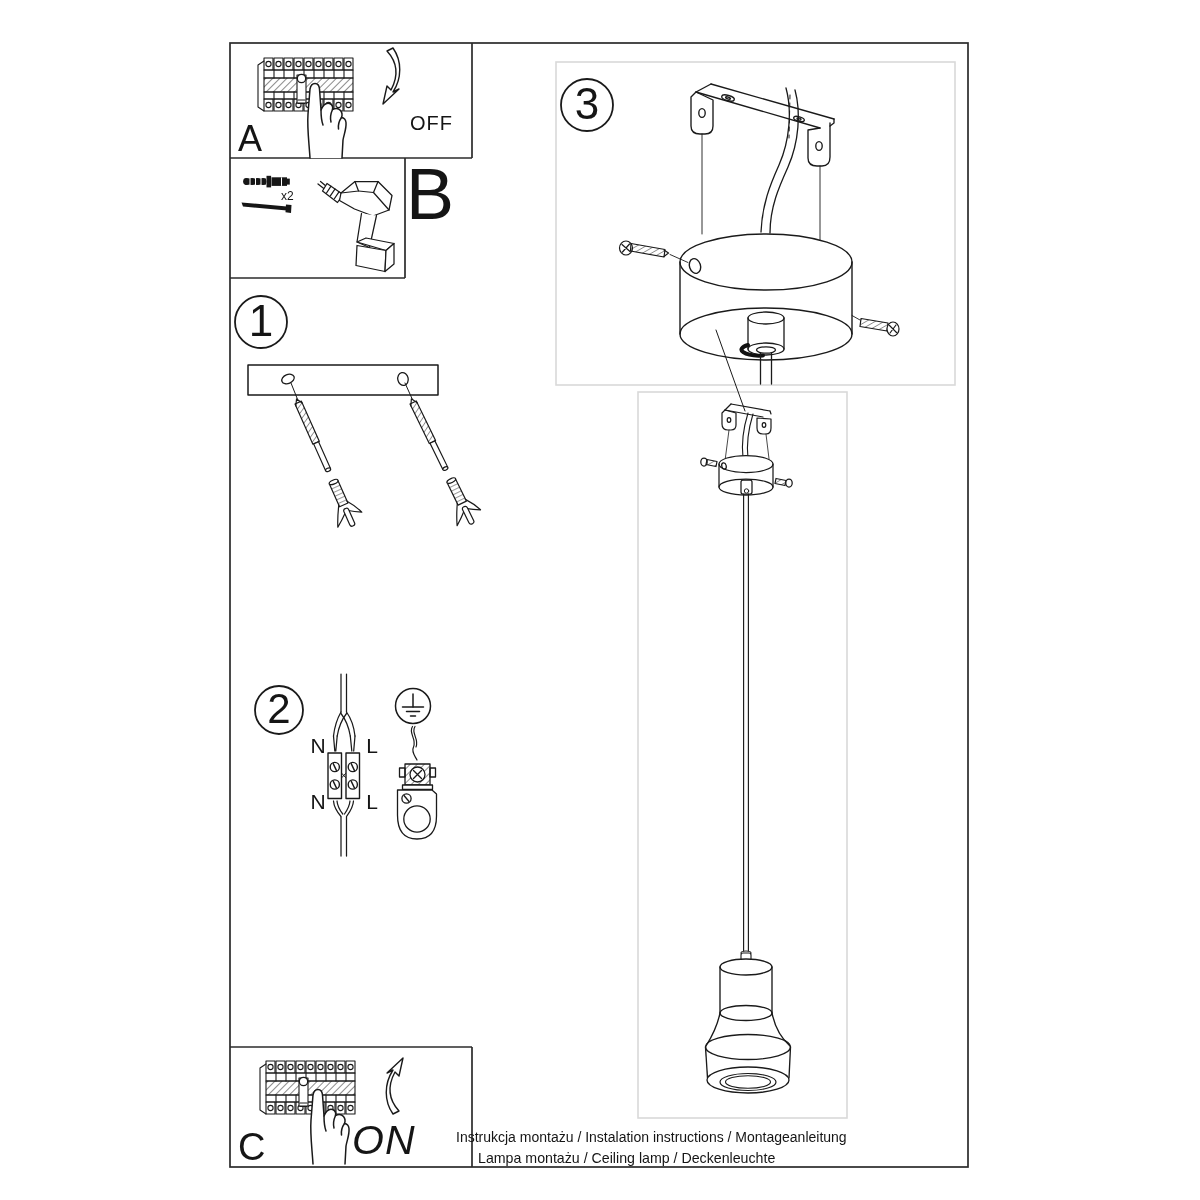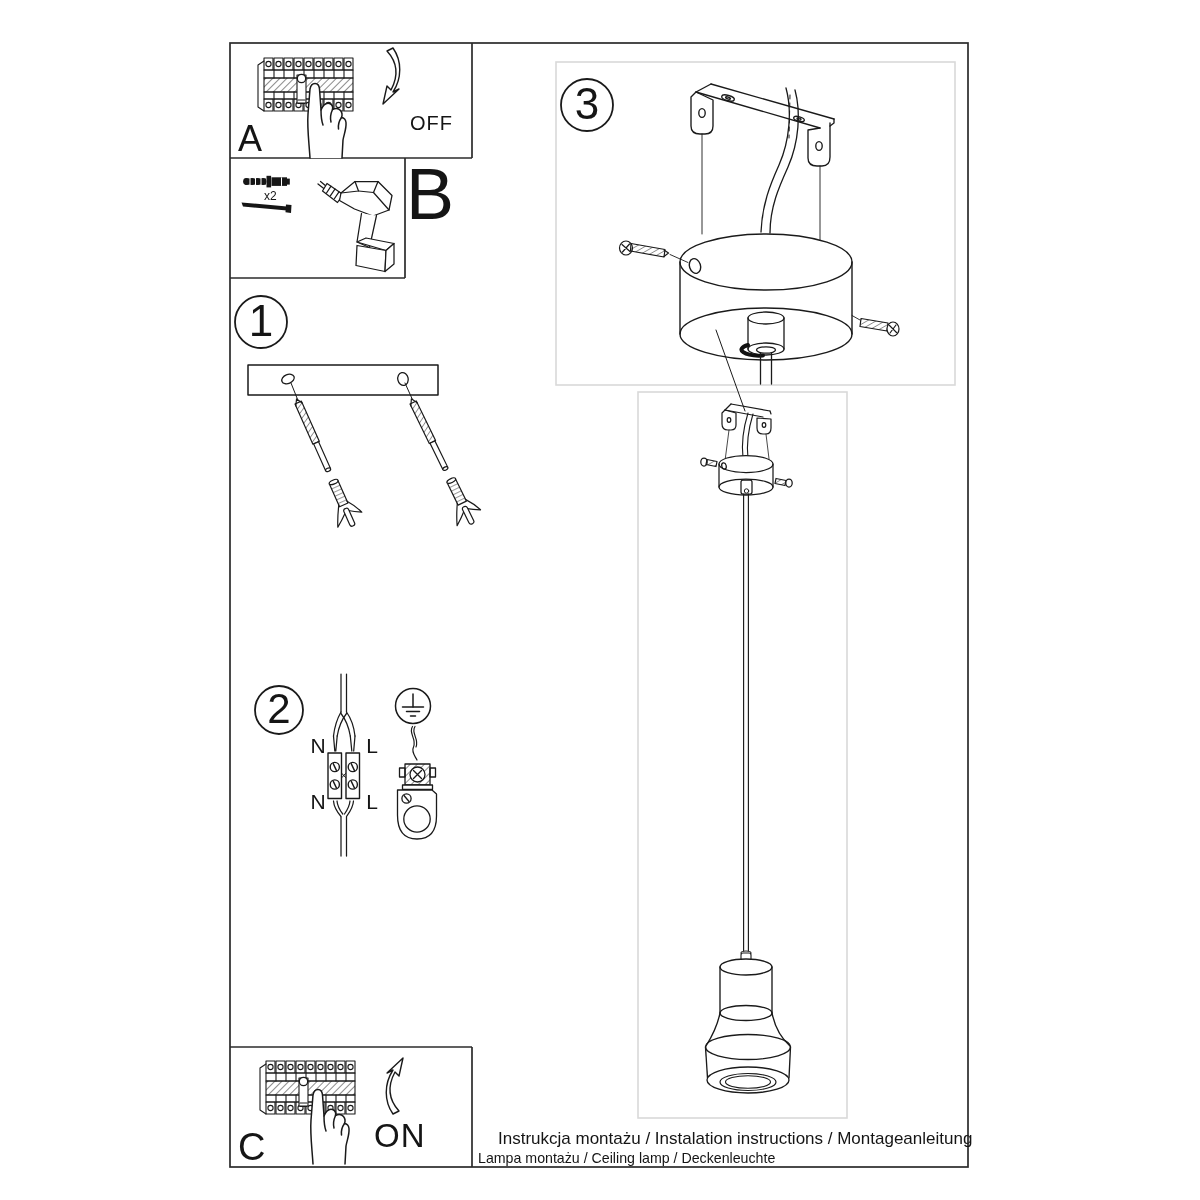--- a/index.html
+++ b/index.html
@@ -357,29 +357,29 @@
         <ellipse cx="748" cy="1082" rx="28" ry="8.5" stroke-width="1.2"></ellipse>
         <ellipse cx="748" cy="1082" rx="22.5" ry="6.3" stroke-width="1.1"></ellipse>
       </g>
     </g>
   </g>
 </svg>
 
 <div class="txt" style="left:238px;top:118px;font-size:36px;">A</div>
 <div class="txt" style="left:410px;top:112px;font-size:20px;letter-spacing:1px;">OFF</div>
 
-<div class="txt" style="left:264px;top:189px;font-size:12px;">x2</div>
+<div class="txt" style="left:281px;top:189px;font-size:12px;">x2</div>
 <div class="txt" style="left:406px;top:153px;font-size:72px;">B</div>
 
 <div class="txt ctr" style="left:261px;top:323px;font-size:44px;">1</div>
 <div class="txt ctr" style="left:279px;top:711px;font-size:42px;">2</div>
 <div class="txt ctr" style="left:587px;top:106px;font-size:44px;">3</div>
 
 <div class="txt ctr" style="left:318px;top:747px;font-size:21px;">N</div>
 <div class="txt ctr" style="left:372px;top:747px;font-size:21px;">L</div>
 <div class="txt ctr" style="left:318px;top:803px;font-size:21px;">N</div>
 <div class="txt ctr" style="left:372px;top:803px;font-size:21px;">L</div>
 
 <div class="txt" style="left:238px;top:1126px;font-size:38px;">C</div>
-<div class="txt" style="left:374px;top:1117px;font-size:33px;letter-spacing:1px;">ON</div>
-
-<div class="txt" style="left:498px;top:1129px;font-size:17px;">Instrukcja montażu / Instalation instructions / Montageanleitung</div>
+<div class="txt" style="left:352px;top:1117px;font-size:41px;letter-spacing:1px;font-style:italic;">ON</div>
+
+<div class="txt" style="left:456px;top:1129px;font-size:14px;">Instrukcja montażu / Instalation instructions / Montageanleitung</div>
 <div class="txt" style="left:478px;top:1150px;font-size:14.2px;">Lampa montażu / Ceiling lamp / Deckenleuchte</div>
 
 </body></html>

